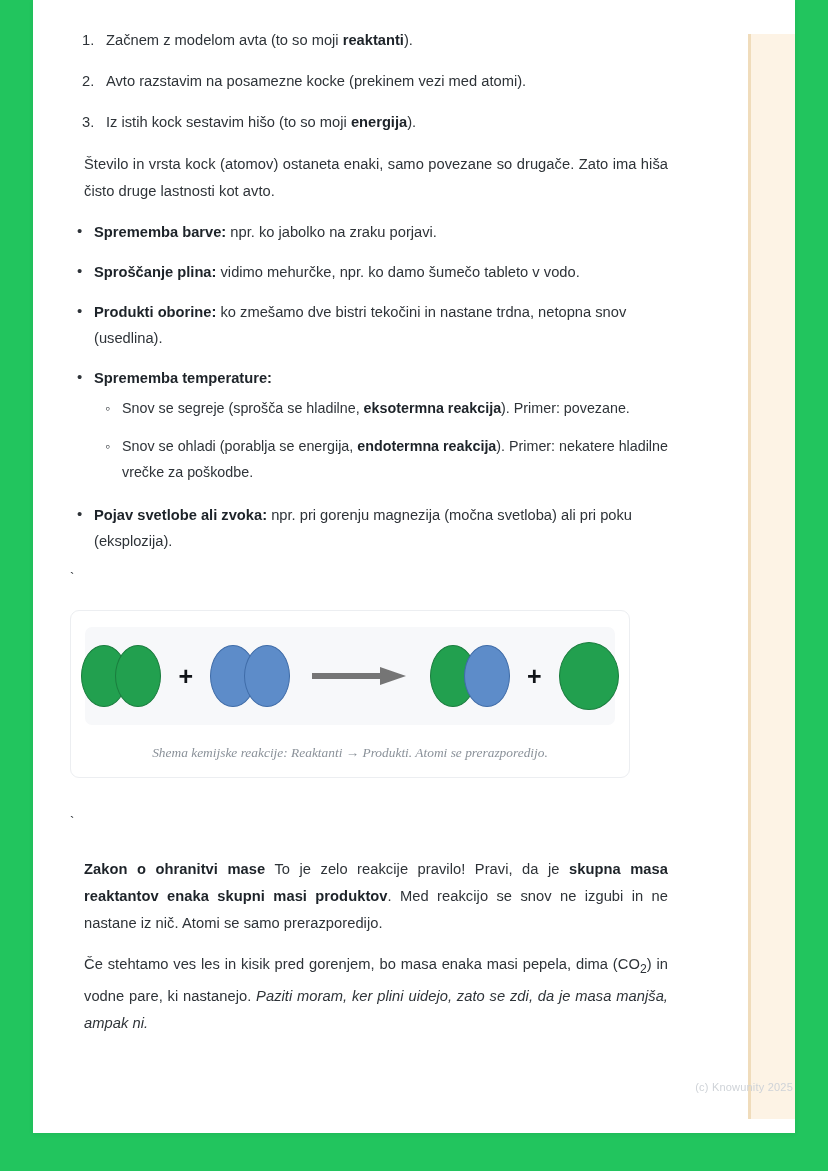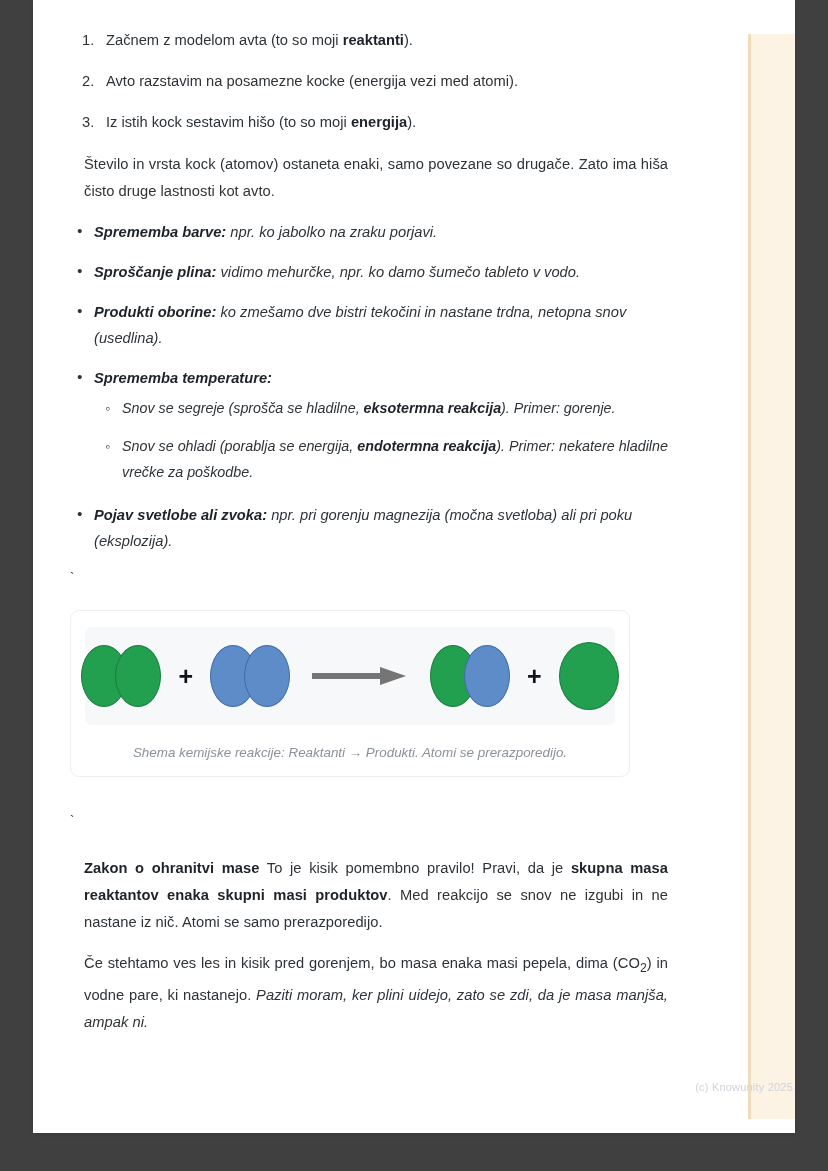--- a/index.html
+++ b/index.html
@@ -10,21 +10,21 @@
     width: 828px;
     height: 1171px;
     background: #ffffff;
     font-family: "Liberation Sans", sans-serif;
     overflow: hidden;
   }
   .page-wrap {
     position: relative;
     width: 828px;
     height: 1171px;
-    background: #404040;
+    background: #22c55e;
   }
   .page-card {
     position: absolute;
     left: 33px;
     top: 0px;
     width: 762px;
     height: 1133px;
     background: #ffffff;
     box-shadow: 0 1px 5px rgba(0,0,0,0.07);
     overflow: hidden;
@@ -89,21 +89,20 @@
     margin: 0 0 10px 0;
     padding: 0 0 0 26px;
     list-style: none;
   }
   ul.bul-list > li {
     position: relative;
     font-size: 14.7px;
     line-height: 26px;
     color: #2e3338;
     margin-bottom: 14px;
-    font-style: italic;
   }
   ul.bul-list > li::before {
     content: "•";
     position: absolute;
     left: -17px;
     top: -1px;
     font-size: 15px;
     color: #2e3338;
   }
   ul.sub-list {
@@ -188,20 +187,21 @@
     display: flex;
     align-items: center;
   }
   .caption {
     text-align: center;
     font-style: italic;
     font-size: 13.4px;
     color: #8a9199;
     margin-top: 20px;
     margin-bottom: 2px;
+    font-family: Liberation Serif, serif;
   }
 
   
   .watermark {
     position: absolute;
     right: 2px;
     bottom: 40px;
     font-size: 11px;
     color: #cfd3d8;
     letter-spacing: 0.2px;
@@ -213,34 +213,34 @@
 
 <div class="page-wrap">
   <div class="page-card">
 
     <div class="side-panel"></div>
 
     <div class="content">
 
       <ol class="num-list">
         <li><span>Začnem z modelom avta (to so moji </span><b>reaktanti</b><span>).</span></li>
-        <li><span>Avto razstavim na posamezne kocke (energija vezi med atomi).</span></li>
+        <li><span>Avto razstavim na posamezne kocke (prekinem vezi med atomi).</span></li>
         <li><span>Iz istih kock sestavim hišo (to so moji </span><b>energija</b><span>).</span></li>
       </ol>
 
       <p class="para">Število in vrsta kock (atomov) ostaneta enaki, samo povezane so drugače. Zato ima hiša čisto druge lastnosti kot avto.</p>
 
 
       <ul class="bul-list">
         <li><b>Sprememba barve:</b><span> npr. ko jabolko na zraku porjavi.</span></li>
         <li><b>Sproščanje plina:</b><span> vidimo mehurčke, npr. ko damo šumečo tableto v vodo.</span></li>
         <li><b>Produkti oborine:</b><span> ko zmešamo dve bistri tekočini in nastane trdna, netopna snov (usedlina).</span></li>
         <li><b>Sprememba temperature:</b>
           <ul class="sub-list">
-            <li><span>Snov se segreje (sprošča se hladilne, </span><b>eksotermna reakcija</b><span>). Primer: gorenje.</span></li>
+            <li><span>Snov se segreje (sprošča se hladilne, </span><b>eksotermna reakcija</b><span>). Primer: povezane.</span></li>
             <li><span>Snov se ohladi (porablja se energija, </span><b>endotermna reakcija</b><span>). Primer: nekatere hladilne vrečke za poškodbe.</span></li>
           </ul>
         </li>
         <li><b>Pojav svetlobe ali zvoka:</b><span> npr. pri gorenju magnezija (močna svetloba) ali pri poku (eksplozija).</span></li>
       </ul>
 
       <div class="tick">`</div>
 
       <div class="figure-box">
         <div class="figure-inner">
@@ -274,21 +274,21 @@
           <div class="mol">
             <span class="atom green a-big"></span>
           </div>
 
         </div>
         <div class="caption">Shema kemijske reakcije: Reaktanti → Produkti. Atomi se prerazporedijo.</div>
       </div>
 
       <div class="tick" style="margin-top:34px;">`</div>
 
-      <p class="para" style="margin-top:24px;"><b>Zakon o ohranitvi mase</b><span> To je kisik pomembno pravilo! Pravi, da je </span><b>skupna masa reaktantov enaka skupni masi produktov</b><span>. Med reakcijo se snov ne izgubi in ne nastane iz nič. Atomi se samo prerazporedijo.</span></p>
+      <p class="para" style="margin-top:24px;"><b>Zakon o ohranitvi mase</b><span> To je zelo reakcije pravilo! Pravi, da je </span><b>skupna masa reaktantov enaka skupni masi produktov</b><span>. Med reakcijo se snov ne izgubi in ne nastane iz nič. Atomi se samo prerazporedijo.</span></p>
 
       <p class="para"><span>Če stehtamo ves les in kisik pred gorenjem, bo masa enaka masi pepela, dima (CO</span><sub>2</sub><span>) in vodne pare, ki nastanejo. </span><i>Paziti moram, ker plini uidejo, zato se zdi, da je masa manjša, ampak ni.</i></p>
 
     </div>
 
     <div class="watermark">(c) Knowunity 2025</div>
   </div>
 </div>
 
 </body></html>

